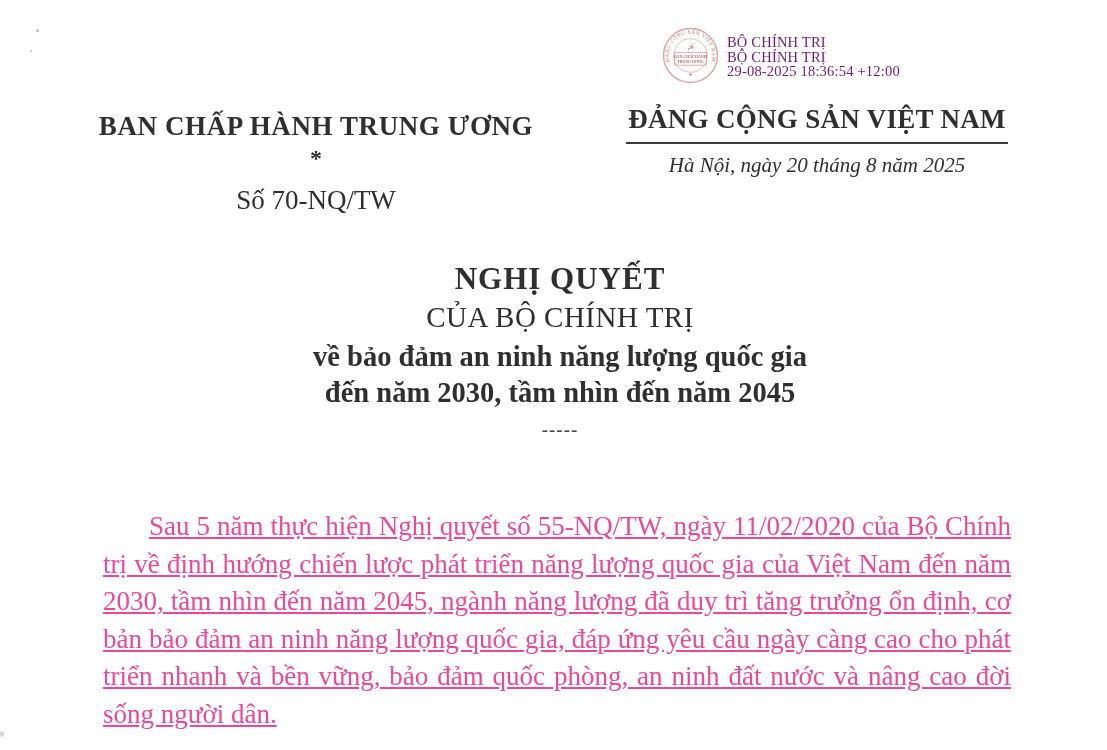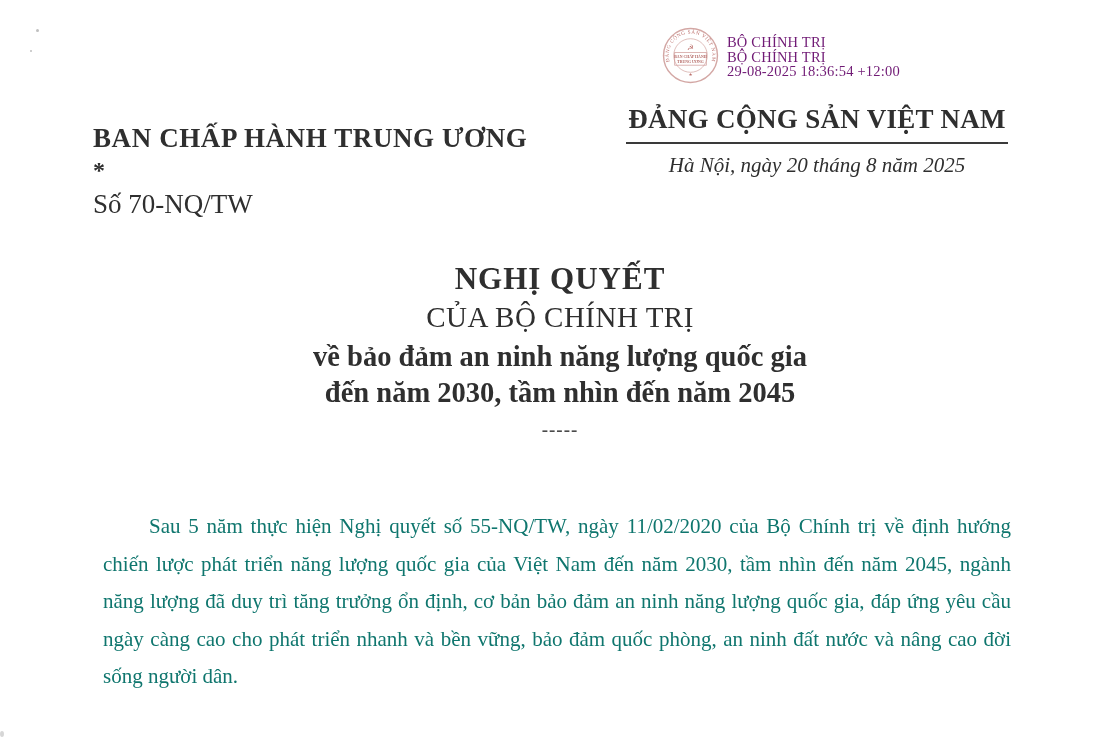--- a/index.html
+++ b/index.html
@@ -31,32 +31,32 @@
     font-size: 14.5px;
     line-height: 14.5px;
     letter-spacing: 0.2px;
     white-space: nowrap;
   }
 
   
   .header-left {
     position: absolute;
     left: 93px;
-    top: 123px;
+    top: 111px;
     width: 446px;
-    text-align: left;
+    text-align: center;
   }
   .org-name {
     font-weight: bold;
     font-size: 27px;
     letter-spacing: 0.6px;
     white-space: nowrap;
   }
   .star-sep { font-size: 24px; line-height: 22px; margin-top: 5px; font-weight: bold; }
-  .doc-number { font-size: 27px; margin-top: 8px; }
+  .doc-number { font-size: 27px; margin-top: 16px; }
 
   .header-right {
     position: absolute;
     left: 595px;
     top: 104px;
     width: 444px;
     text-align: center;
   }
   .party-name {
     display: inline-block;
@@ -87,25 +87,26 @@
   .title-subject1 { font-weight: bold; font-size: 28.5px; margin-top: 7px; }
   .title-subject2 { font-weight: bold; font-size: 28.5px; margin-top: 4px; }
   .title-dashes { font-weight: bold; font-size: 19px; letter-spacing: 1px; margin-top: 10px; color: #4a4a4a; }
 
   
   .body-paragraph {
     position: absolute;
     left: 103px;
     top: 508px;
     width: 908px;
-    font-size: 21px;
+    font-size: 27px;
     line-height: 37.6px;
     text-align: justify;
     text-indent: 46px;
-    color: #0f766e;
+    color: #ec4899;
+    text-decoration: underline;
   }
 
   
   .speck { position: absolute; background: #8a8a8a; border-radius: 50%; opacity: 0.55; }
   .speck-1 { left: 36px; top: 29px; width: 3px; height: 3px; }
   .speck-2 { left: 30px; top: 50px; width: 2px; height: 2px; }
   .speck-3 { left: 0px; top: 731px; width: 4px; height: 6px; opacity: 0.35; }
 </style>
 </head>
 <body>

